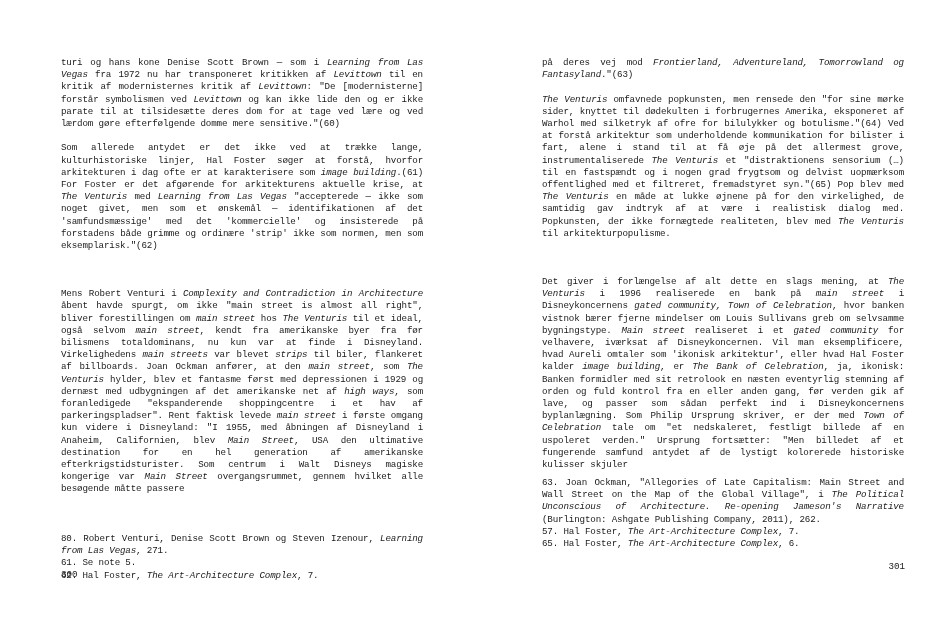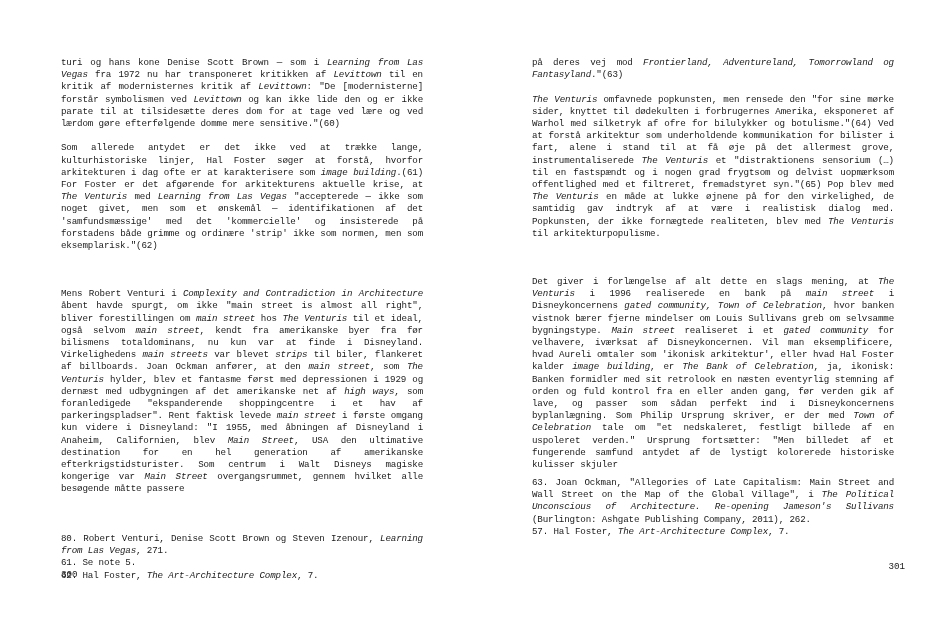--- a/index.html
+++ b/index.html
@@ -3,21 +3,21 @@
 <meta charset="utf-8">
 <style>
   html, body { margin: 0; padding: 0; background: #ffffff; }
   body { width: 935px; height: 624px; position: relative; overflow: hidden;
          font-family: "Liberation Mono", "DejaVu Sans Mono", monospace; color: #1a1a1a; }
   .page { position: absolute; top: 0; height: 460px; }
   .page.left { left: 0; width: 467px; }
   .page.right { left: 467px; width: 468px; }
   .col { position: absolute; font-size: 9.2px; line-height: 12.2px; letter-spacing: -0.15px; }
   .left .col { left: 61px; width: 362px; }
-  .right .col { left: 65px; width: 362px; }
+  .right .col { left: 75px; width: 362px; }
   .body-text { top: 57px; }
   p { margin: 0 0 12.2px 0; text-align: justify; }
   p.last { margin-bottom: 0; margin-top: 36px; }
   em { font-style: italic; }
   .notes { top: 533px; }
   .right .notes { top: 477px; }
   .note { margin: 0; text-align: justify; }
   .folio { position: absolute; top: 569px; font-size: 9.2px; text-align: right; }
   .left .folio { left: 61px; }
   .right .folio { right: 30px; top: 561px; }
@@ -39,17 +39,18 @@
   <div class="folio">300</div>
 </div>
 
 <div class="page right">
   <div class="col body-text">
       <p class=""><span>på deres vej mod </span><em>Frontierland, Adventureland, Tomorrowland og Fantasyland</em><span>."(63)</span></p>
       <p class=""><em>The Venturis</em><span> omfavnede popkunsten, men rensede den "for sine mørke sider, knyttet til dødekulten i forbrugernes Amerika, eksponeret af Warhol med silketryk af ofre for bilulykker og botulisme."(64) Ved at forstå arkitektur som underholdende kommunikation for bilister i fart, alene i stand til at få øje på det allermest grove, instrumentaliserede </span><em>The Venturis</em><span> et "distraktionens sensorium (…) til en fastspændt og i nogen grad frygtsom og delvist uopmærksom offentlighed med et filtreret, fremadstyret syn."(65) Pop blev med </span><em>The Venturis</em><span> en måde at lukke øjnene på for den virkelighed, de samtidig gav indtryk af at være i realistisk dialog med. Popkunsten, der ikke fornægtede realiteten, blev med </span><em>The Venturis</em><span> til arkitekturpopulisme.</span></p>
       <p class="last"><span>Det giver i forlængelse af alt dette en slags mening, at </span><em>The Venturis</em><span> i 1996 realiserede en bank på </span><em>main street</em><span> i Disneykoncernens </span><em>gated community, Town of Celebration</em><span>, hvor banken vistnok bærer fjerne mindelser om Louis Sullivans greb om selvsamme bygningstype. </span><em>Main street</em><span> realiseret i et </span><em>gated community</em><span> for velhavere, iværksat af Disneykoncernen.  Vil man eksemplificere, hvad Aureli omtaler som 'ikonisk arkitektur', eller hvad Hal Foster kalder </span><em>image building</em><span>, er </span><em>The Bank of Celebration</em><span>, ja, ikonisk: Banken formidler med sit retrolook en næsten eventyrlig stemning af orden og fuld kontrol fra en eller anden gang, før verden gik af lave, og passer som sådan perfekt ind i Disneykoncernens byplanlægning. Som Philip Ursprung skriver, er der med </span><em>Town of Celebration</em><span> tale om "et nedskaleret, festligt billede af en uspoleret verden." Ursprung fortsætter: "Men billedet af et fungerende samfund antydet af de lystigt kolorerede historiske kulisser skjuler</span></p>
     </div>
   <div class="col notes">
-      <p class="note"><span>63. Joan Ockman, "Allegories of Late Capitalism: Main Street and Wall Street on the Map of the Global Village", i </span><em>The Political Unconscious of Architecture. Re-opening Jameson's Sullivans</em><span> (Burlington: Ashgate Publishing Company, 2011), 262.</span></p>
+      <p class="note"><span>63. Joan Ockman, "Allegories of Late Capitalism: Main Street and Wall Street on the Map of the Global Village", i </span><em>The Political Unconscious of Architecture. Re-opening Jameson's Narrative</em><span> (Burlington: Ashgate Publishing Company, 2011), 262.</span></p>
       <p class="note"><span>57. Hal Foster, </span><em>The Art-Architecture Complex</em><span>, 7.</span></p>
+      <p class="note"><span>65. Hal Foster, </span><em>The Art-Architecture Complex</em><span>, 6.</span></p>
     </div>
   <div class="folio">301</div>
 </div>
 
 </body></html>

